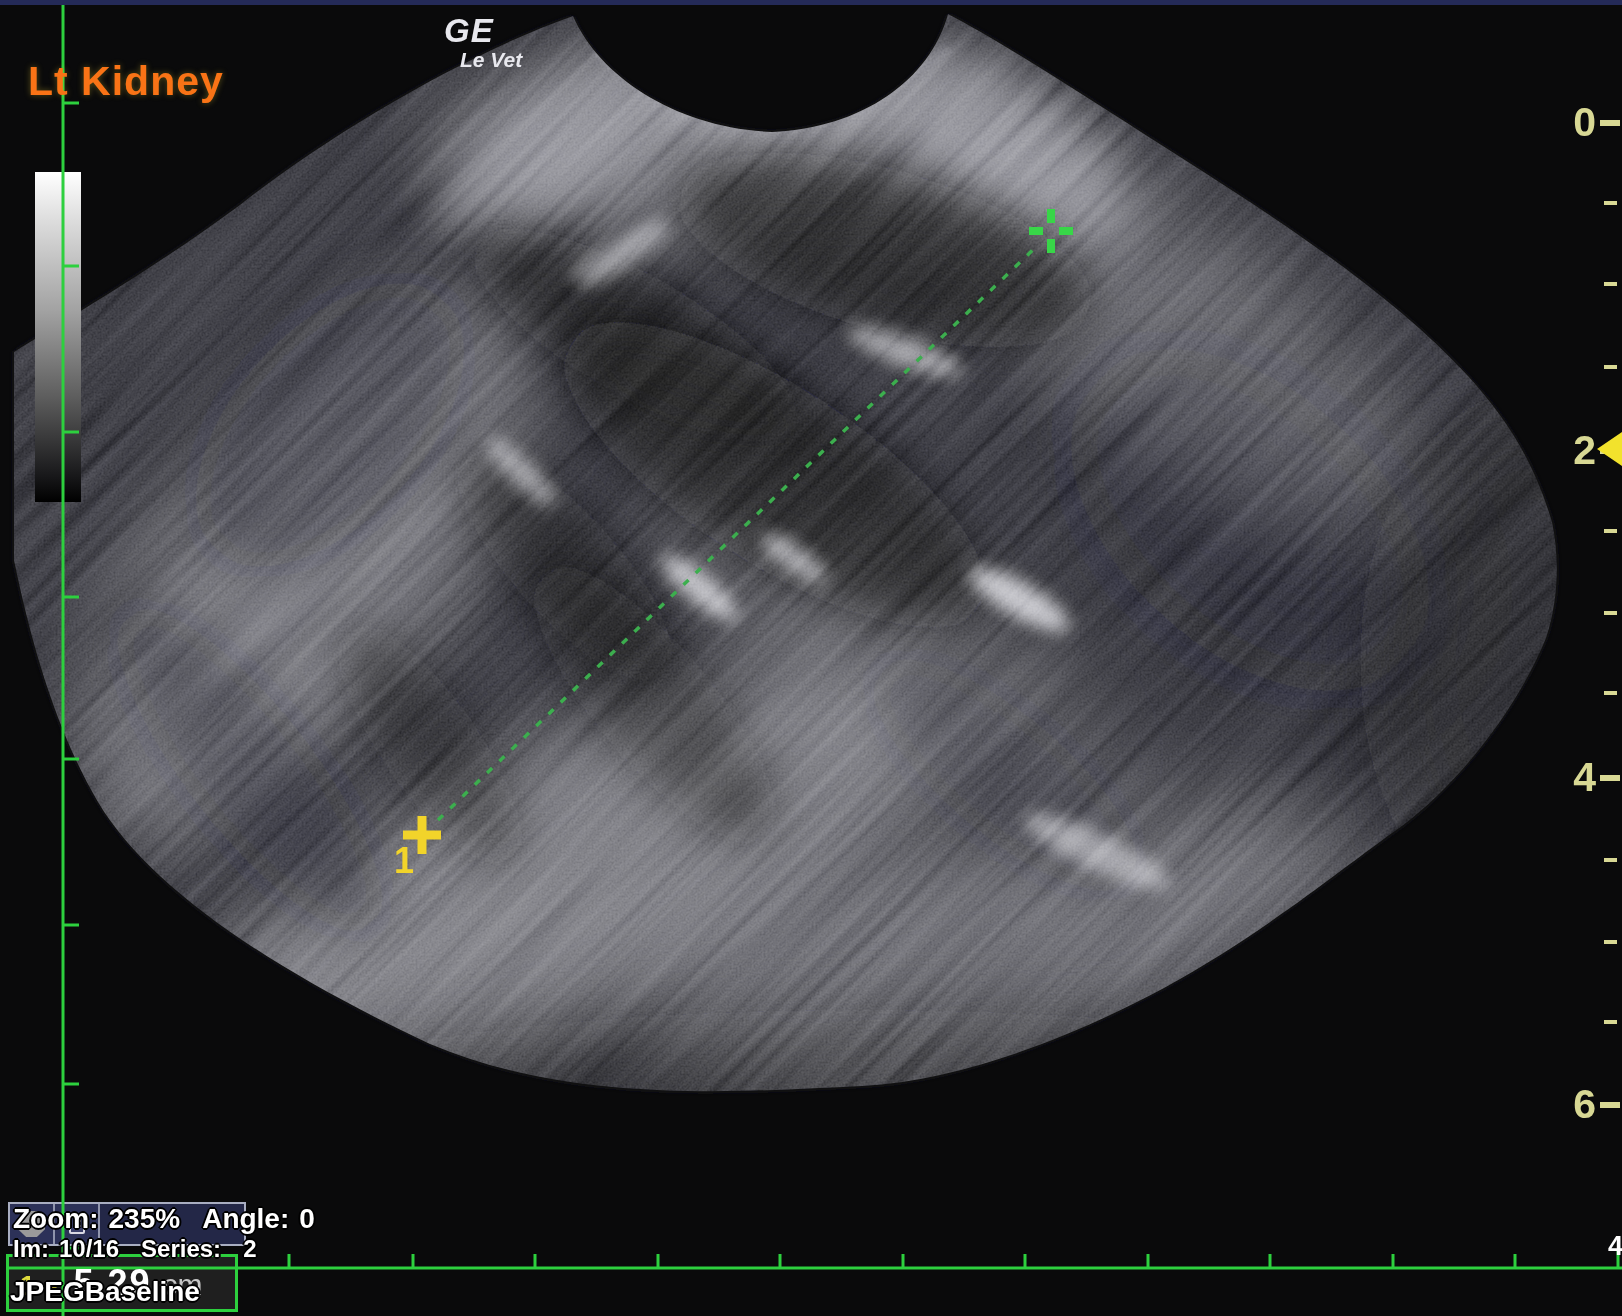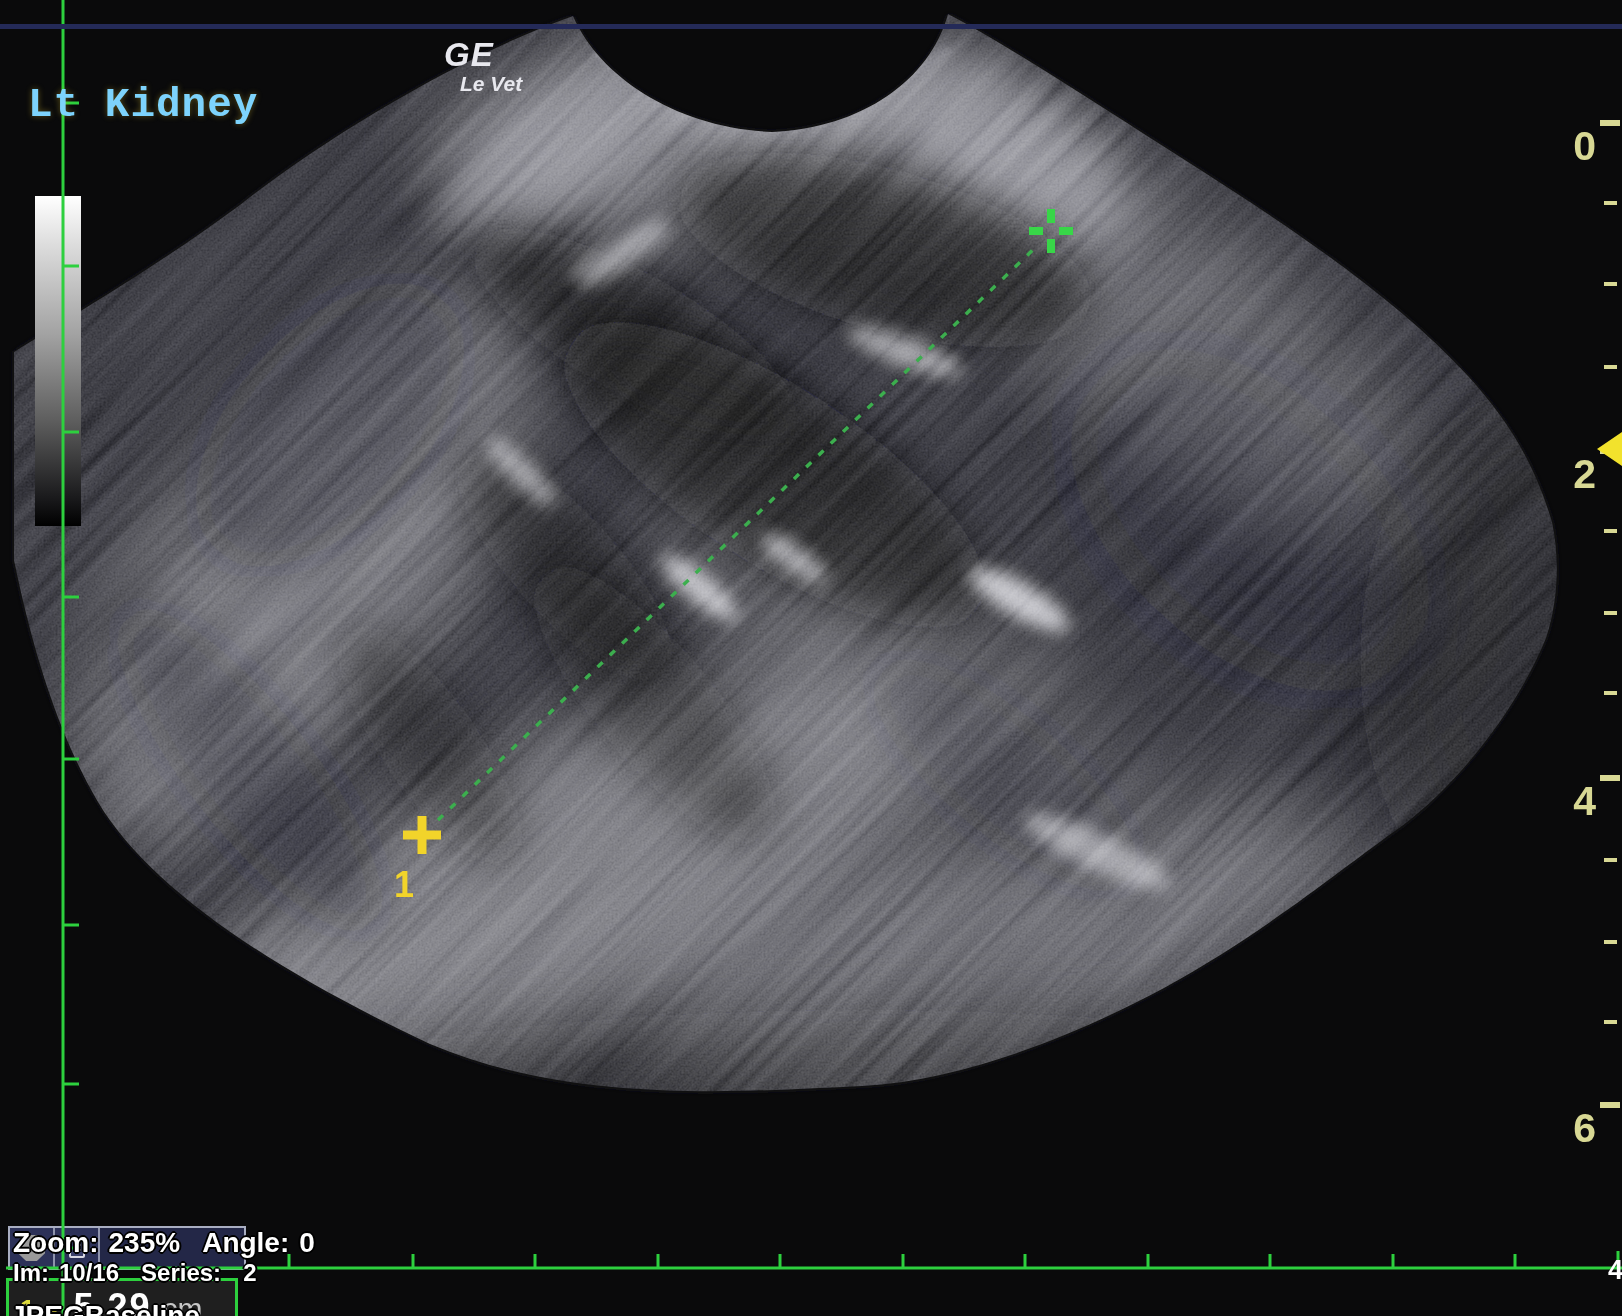--- a/index.html
+++ b/index.html
@@ -1,26 +1,26 @@
 <!DOCTYPE html>
 <html><head>
 <meta charset="utf-8">
 <style>
   html,body{margin:0;padding:0;background:#000;}
   #screen{
     position:relative;width:1622px;height:1316px;overflow:hidden;
     background:#0a0a0b;font-family:"Liberation Sans","DejaVu Sans",sans-serif;
   }
   #screen *{box-sizing:border-box;}
-  .abs{position:absolute;margin-top:24px;}
+  .abs{position:absolute;}
   svg{position:absolute;left:0;top:0;}
   
   #top-strip{left:0;top:0;width:1622px;height:5px;background:#242a58;z-index:6;}
-  #exam-label{left:28px;top:58px;font-size:41px;font-weight:bold;color:#7dd3fc;
-    letter-spacing:1px;z-index:7;text-shadow:0 0 6px rgba(240,212,51,.35);font-family:Liberation Mono, monospace;}
+  #exam-label{left:28px;top:58px;font-size:41px;font-weight:bold;color:#f97316;
+    letter-spacing:1px;z-index:7;text-shadow:0 0 6px rgba(240,212,51,.35);}
   #ge-logo{left:444px;top:14px;color:#e8e8ee;z-index:7;font-style:italic;line-height:1;}
   #ge-logo .ge{font-size:33px;font-weight:800;letter-spacing:1px;}
   #ge-logo .model{font-size:21px;font-weight:700;margin:2px 0 0 16px;}
   
   #grayscale-bar{left:35px;top:172px;width:46px;height:330px;z-index:3;
     background:linear-gradient(#ffffff 0%,#dcdcdc 15%,#a2a2a2 42%,#5e5e5e 68%,#18181a 92%,#000 100%);}
   
   .depth-num{width:34px;text-align:right;font-size:41px;font-weight:bold;color:#d8d894;z-index:7;line-height:1;}
   
   #tool-box{left:8px;top:1202px;width:238px;height:44px;z-index:3;

